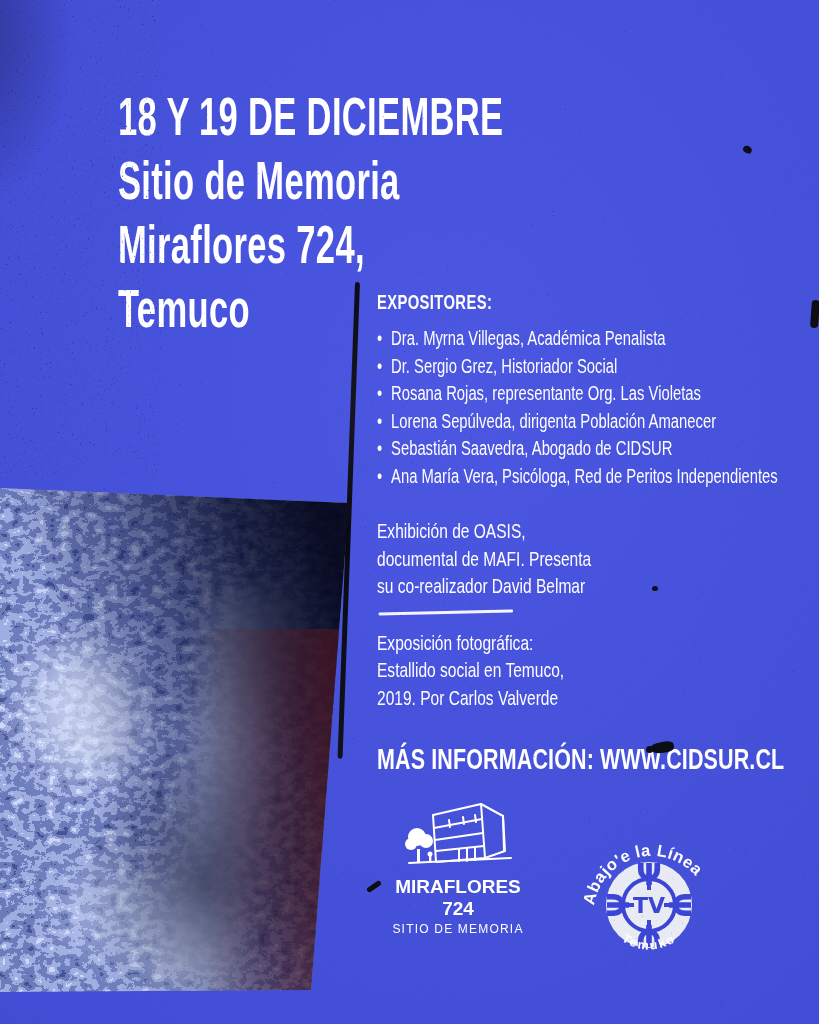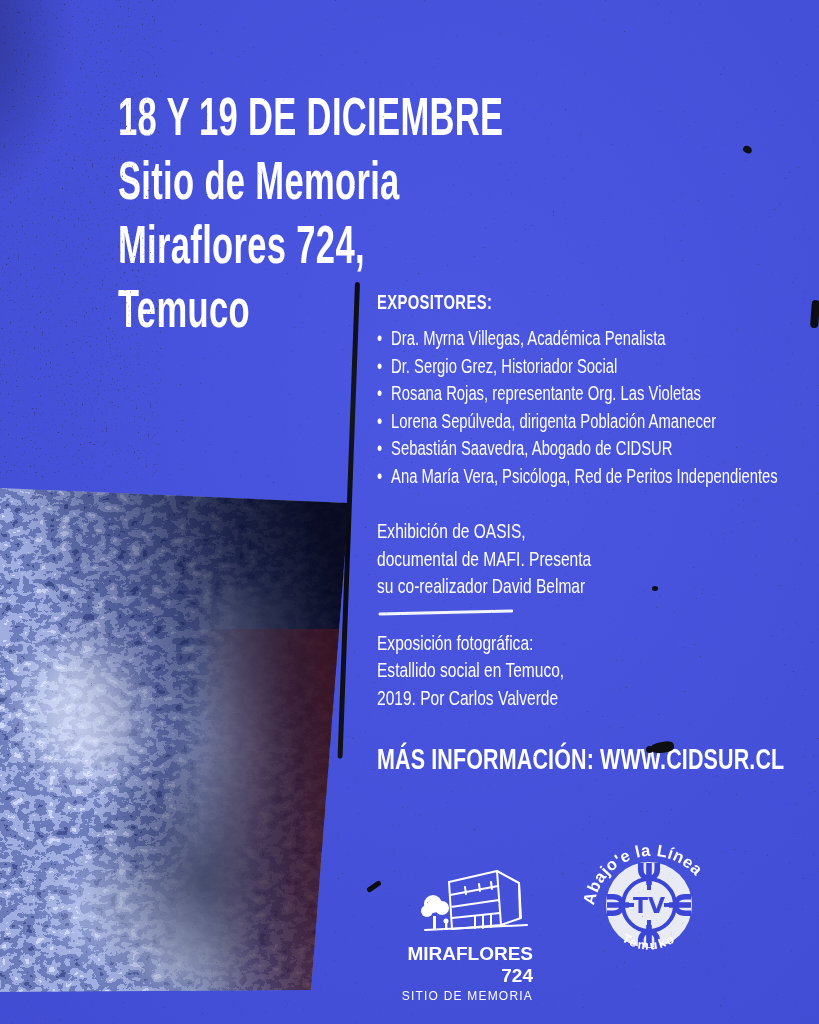--- a/index.html
+++ b/index.html
@@ -43,21 +43,21 @@
   .exp-list{margin-top:13px;}
   .exp-item{display:flex;font-size:20px;line-height:27.5px;}
   .exp-bullet{width:19px;flex:none;}
   .para{margin-top:27px;font-size:21px;line-height:27.5px;}
   .para2{margin-top:15px;}
   .divider{margin:11px 0 0 2px;width:182px;height:3px;background:#f4f5fb;border-radius:2px;
            transform:rotate(-1deg);}
   .masinfo{margin-top:33px;font-weight:700;font-size:29px;line-height:30px;letter-spacing:0.2px;}
 
   
-  .logo-m{position:absolute;left:383px;top:868px;width:150px;z-index:20;text-align:right;}
+  .logo-m{position:absolute;left:383px;top:801px;width:150px;z-index:20;text-align:center;}
   .logo-m .name{font-weight:700;font-size:19px;margin-top:5px;letter-spacing:0px;}
   .logo-m .sub{font-size:12px;margin-top:2px;letter-spacing:1.2px;}
   .logo-tv{position:absolute;left:583px;top:829px;z-index:20;}
 
   
   .ink{position:absolute;background:#0d0d14;z-index:40;}
   .ink-blob{left:650px;top:742px;width:24px;height:11px;border-radius:55% 40% 45% 60%;transform:rotate(-8deg);}
   .ink-blob2{left:646px;top:746px;width:7px;height:7px;border-radius:50%;}
   .ink-dash{left:366px;top:884px;width:16px;height:5px;border-radius:3px;transform:rotate(-35deg);}
   .ink-edge{left:811px;top:300px;width:8px;height:28px;border-radius:4px;transform:rotate(4deg);}

